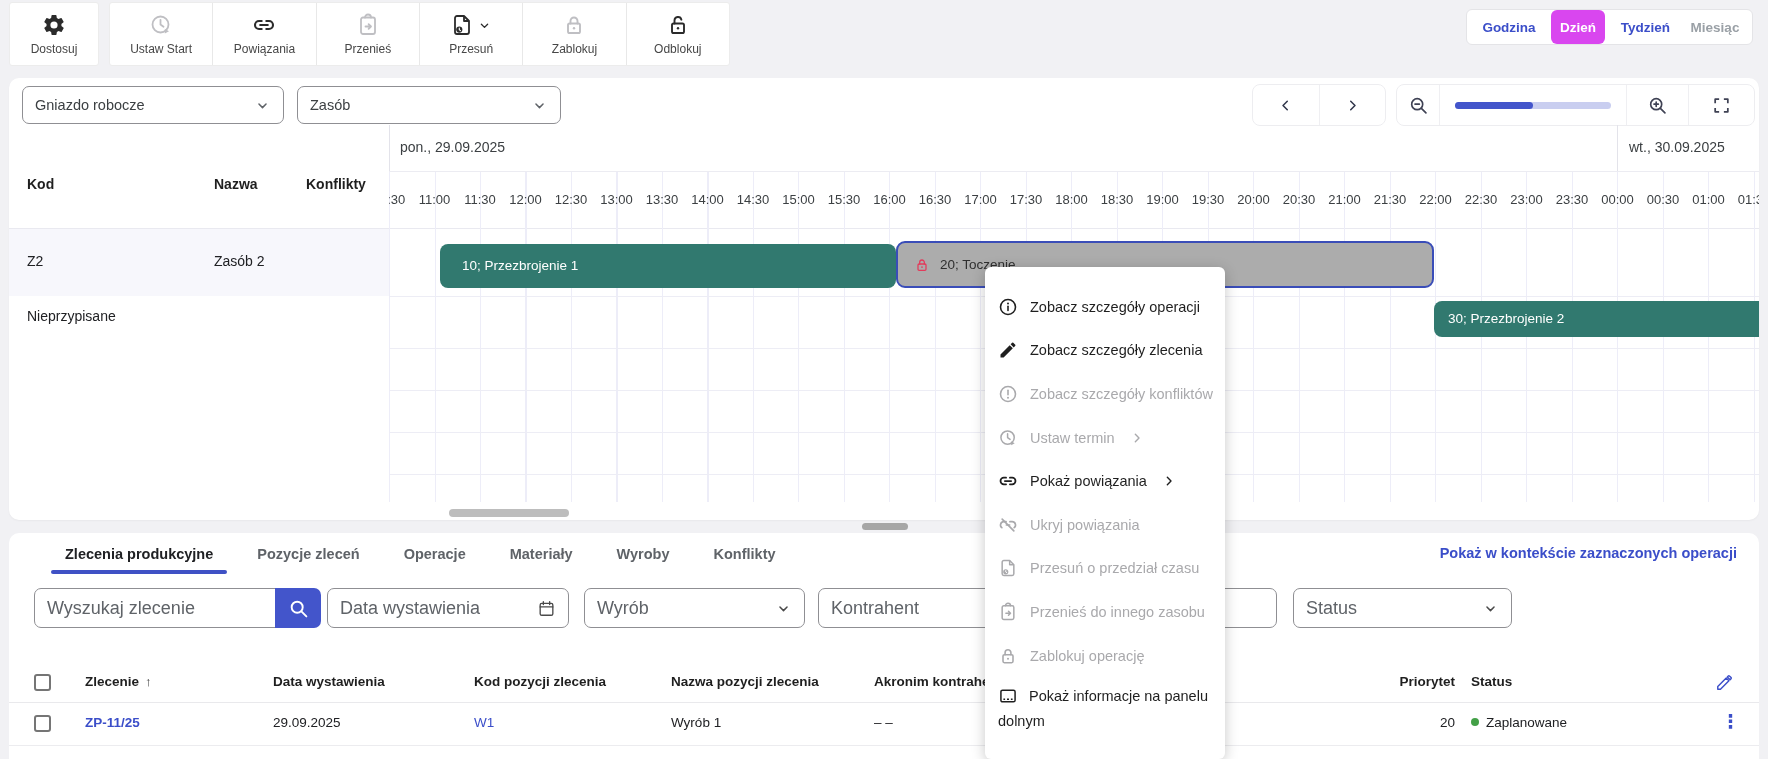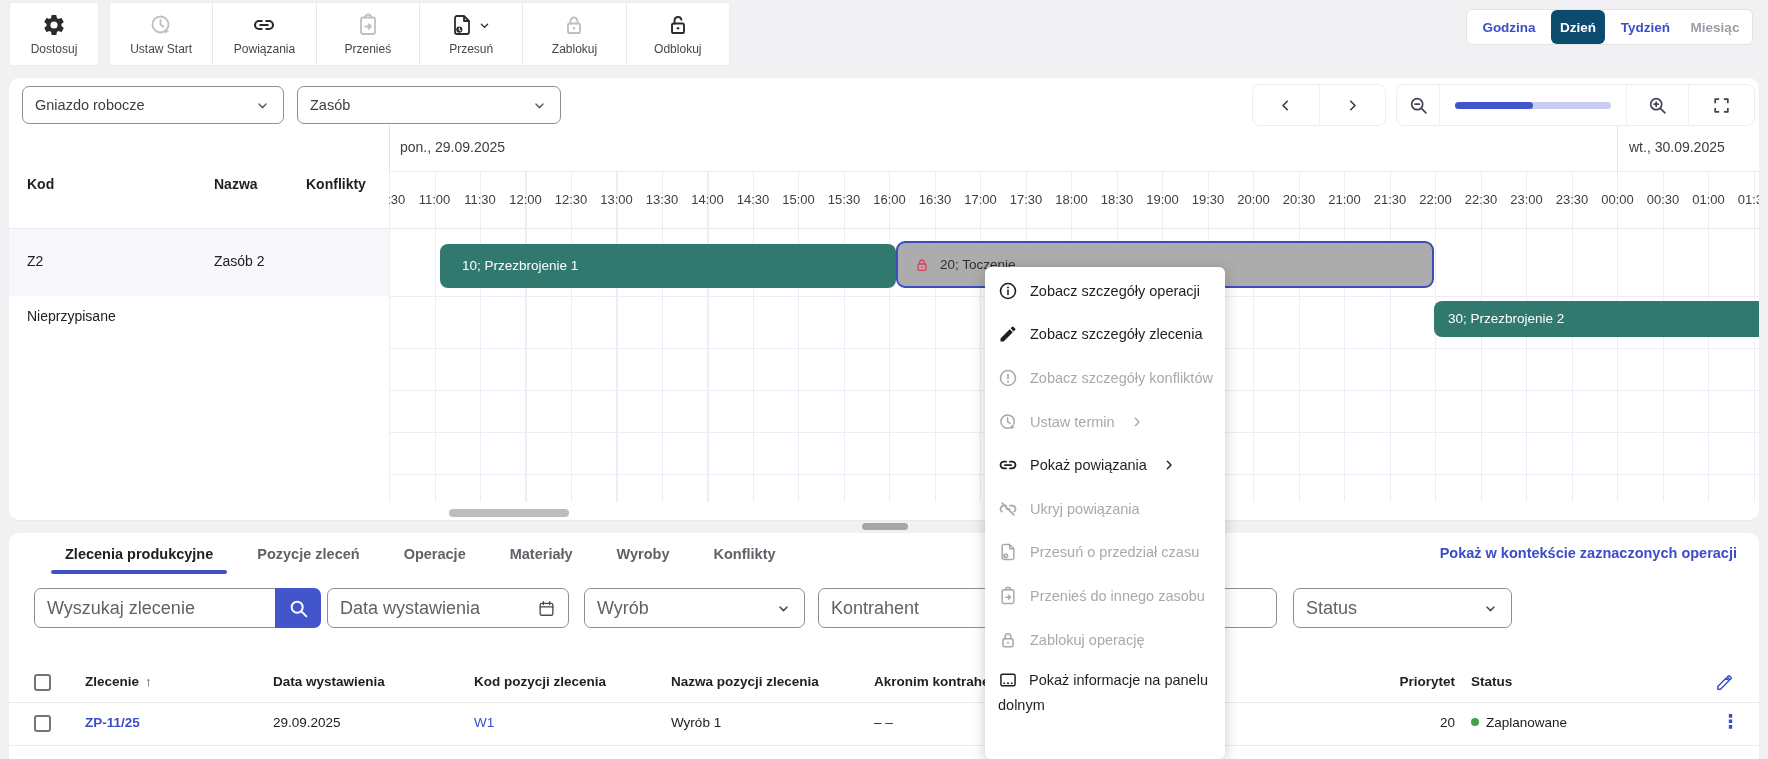--- a/index.html
+++ b/index.html
@@ -85,21 +85,21 @@
   .td{position:absolute;top:13px;font-size:13.5px;color:#202124;white-space:nowrap;}
   .cb{position:absolute;width:17px;height:17px;border:2px solid #757575;border-radius:3px;background:#fff;box-sizing:border-box;cursor:pointer;}
   .blue{color:#3B4EC9;}
   .sort-arrow{font-size:13px;margin-left:6px;color:#3c3c3c;}
   .status-dot{display:inline-block;width:8px;height:8px;border-radius:50%;margin-right:7px;vertical-align:1px;}
   #row-kebab{left:1712px;top:8px;font-size:19px;font-weight:bold;color:#3B4EC9;position:absolute;cursor:pointer;}
   #header-pencil{left:1706px;top:9px;position:absolute;color:#3B4EC9;cursor:pointer;}
 
   
   #context-menu{left:985px;top:267px;width:240px;height:492px;background:#fff;border-radius:6px;
-     box-shadow:0 3px 14px rgba(0,0,0,.22);z-index:40;padding-top:2px;box-sizing:border-box;}
+     box-shadow:0 3px 14px rgba(0,0,0,.22);z-index:40;padding-top:18px;box-sizing:border-box;}
   .menu-item{display:flex;align-items:center;height:43.6px;padding:0 10px 0 13px;font-size:14.5px;color:#1F1F1F;gap:12px;cursor:pointer;white-space:nowrap;overflow:hidden;}
   .menu-item .chev{margin-left:2px;}
   .mi-disabled{color:#A9A9AC;}
   .mi-highlight{height:38px;margin:3px 20px 2px 3px;border:3px solid #E11D1D;padding-left:10px;box-sizing:border-box;}
   .mi-block{display:block;height:auto;padding:7px 14px 8px 13px;line-height:25px;white-space:normal;}
   .mi-block .ic{display:inline-block;vertical-align:-5px;margin-right:11px;}
 </style>
 </head>
 <body>
 
@@ -192,21 +192,21 @@
               <path d="M8.5 10.5V7.6a3.5 3.5 0 0 1 6.9-.9"></path>
               <circle cx="12" cy="15.2" r="1.2" fill="currentColor" stroke="none"></circle>
             </svg>
           </span>
         </div>
         <div class="tlabel">Odblokuj</div>
       </div>
     </div>
   <div class="abs" id="view-toggle">
       <div class="vt-seg" style="width: 84px;">Godzina</div>
-      <div class="vt-seg vt-active" style="width: 54px; background: #0c4a6e;">Dzień</div>
+      <div class="vt-seg vt-active" style="width: 54px; background: #d946ef;">Dzień</div>
       <div class="vt-seg" style="width: 81px;">Tydzień</div>
       <div class="vt-seg vt-muted" style="width: 58px;">Miesiąc</div>
     </div>
 
   <div class="abs" id="main-card">
     <div class="abs select-box" id="sel-workstation">
       <span>Gniazdo robocze</span>
       <span class="ic" style="width:17px;height:17px">
           <svg viewBox="0 0 24 24" fill="none" stroke="currentColor" stroke-width="2.1" stroke-linecap="round" stroke-linejoin="round">
             <path d="M7 10l5 5 5-5"></path>

